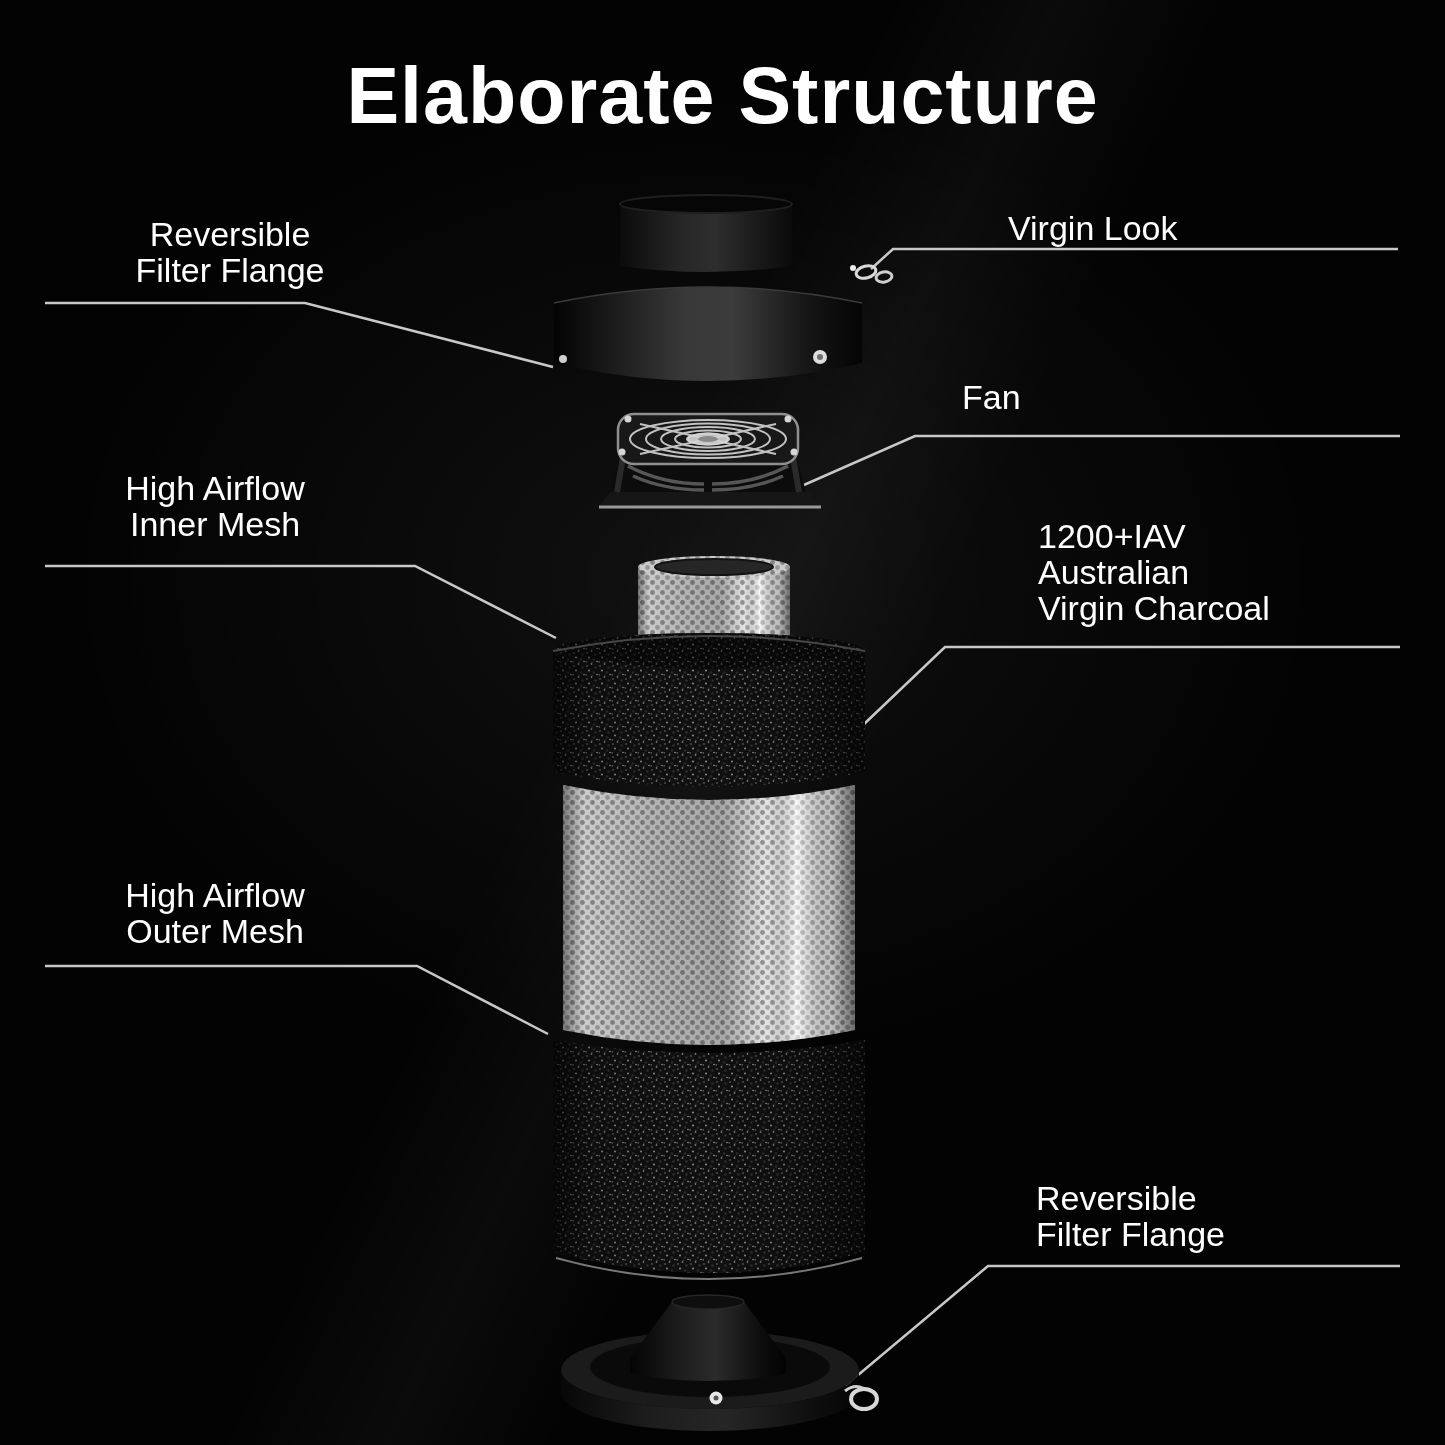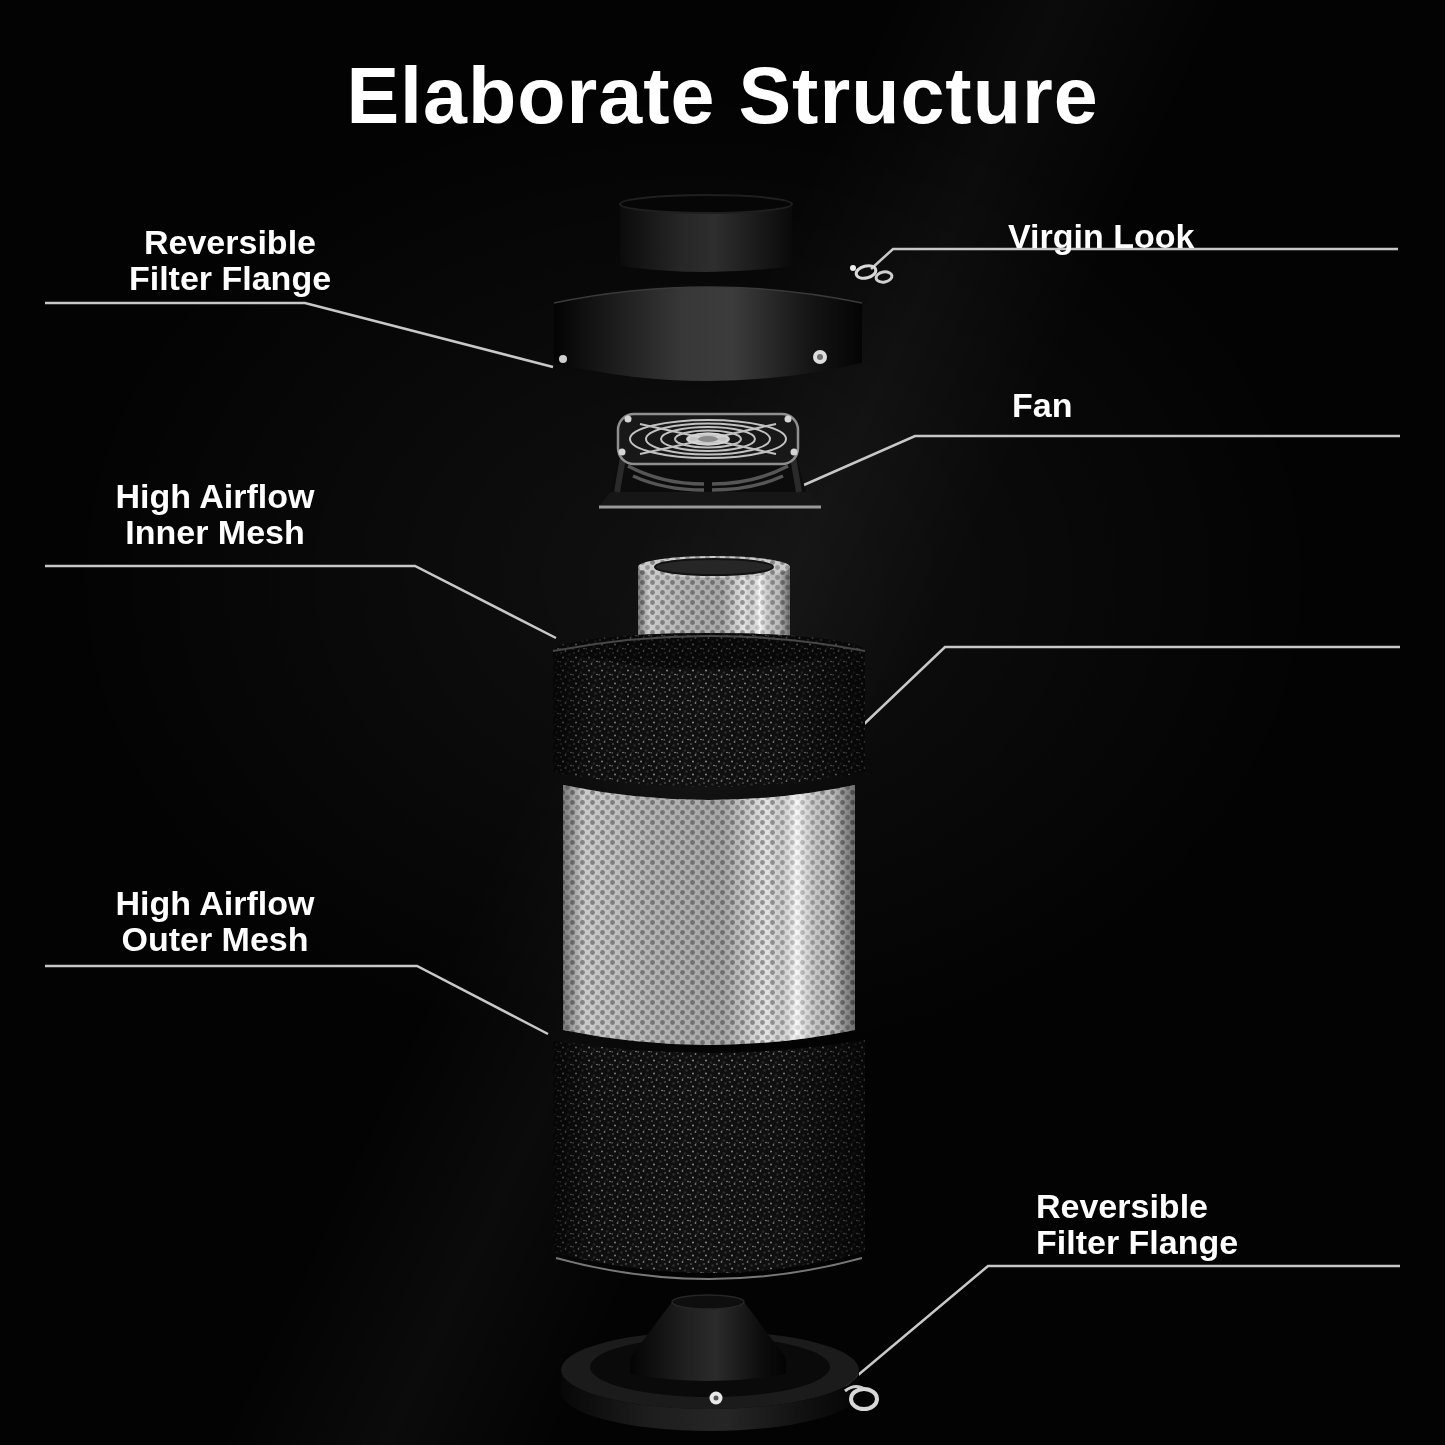--- a/index.html
+++ b/index.html
@@ -11,23 +11,22 @@
       var(--background,#030303);
     font-family:"Liberation Sans", sans-serif;
   }
   .title{
     position:absolute;top:50px;left:0;right:0;margin:0;
     text-align:center;color:var(--label-text,#fff);
     font-size:79px;font-weight:bold;letter-spacing:1px;
   }
   .label{
     position:absolute;color:var(--label-text,#fff);
-    font-size:34px;font-weight:bold;line-height:1.06;
+    font-size:34px;font-weight:normal;line-height:1.06;
     white-space:pre-line;
-    margin-top:8px;
   }
   .center{text-align:center;}
   .scene{position:absolute;left:0;top:0;}
   .callout{stroke:var(--callout-line,#c8c8c8);stroke-width:2.5;fill:none;}
 </style>
 </head>
 <body>
 
 <div class="canvas">
 
@@ -204,21 +203,24 @@
         <path d="M845,1391 q9,-7 18,-3" fill="none" stroke="#cfcfcf" stroke-width="3"></path>
       </g>
     </g>
   </svg>
 
   <h1 class="title">Elaborate Structure</h1>
 
   <div class="label center" style="left:75px;top:216px;width:310px;">Reversible
 Filter Flange</div>
   <div class="label" style="left:1008px;top:210px;">Virgin Look</div>
-  <div class="label" style="left:1012px;top:379px;">Fan</div>
+  <div class="label" style="left:962px;top:379px;">Fan</div>
   <div class="label center" style="left:60px;top:470px;width:310px;">High Airflow
 Inner Mesh</div>
+  <div class="label" style="left:1038px;top:518px;">1200+IAV
+Australian
+Virgin Charcoal</div>
   <div class="label center" style="left:60px;top:877px;width:310px;">High Airflow
 Outer Mesh</div>
   <div class="label" style="left:1036px;top:1180px;">Reversible
 Filter Flange</div>
 
 </div>
 
 </body></html>

